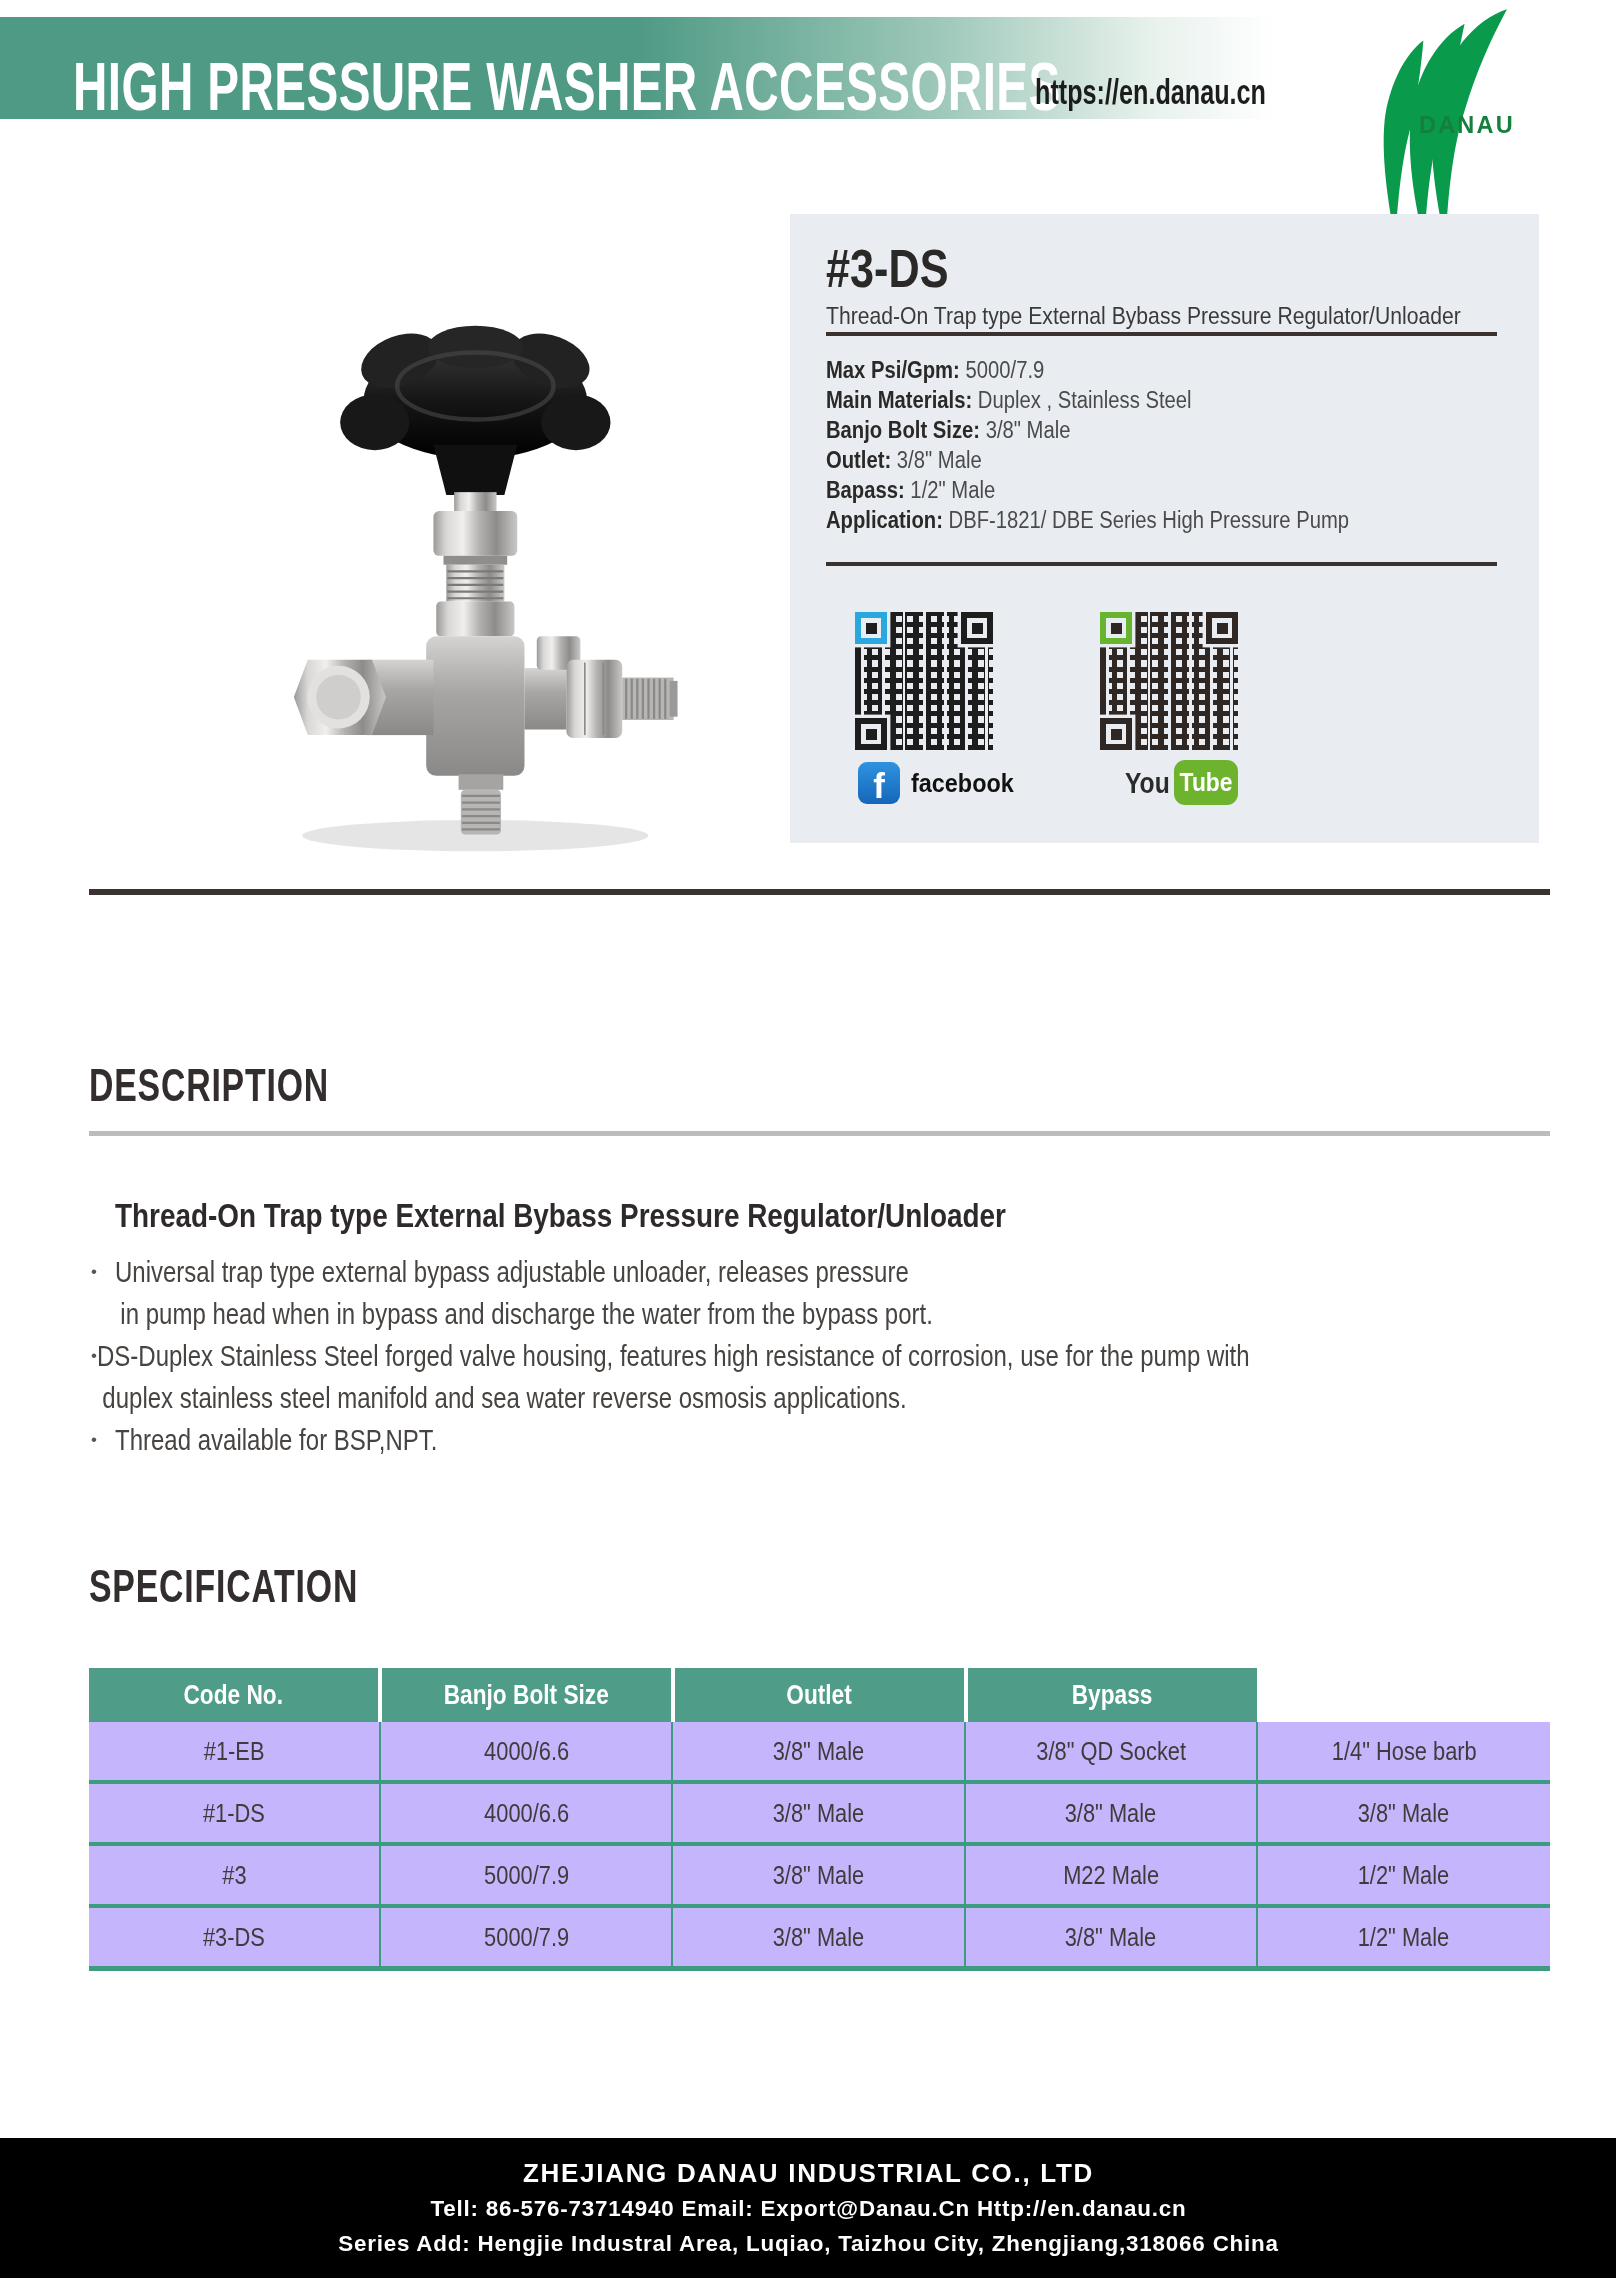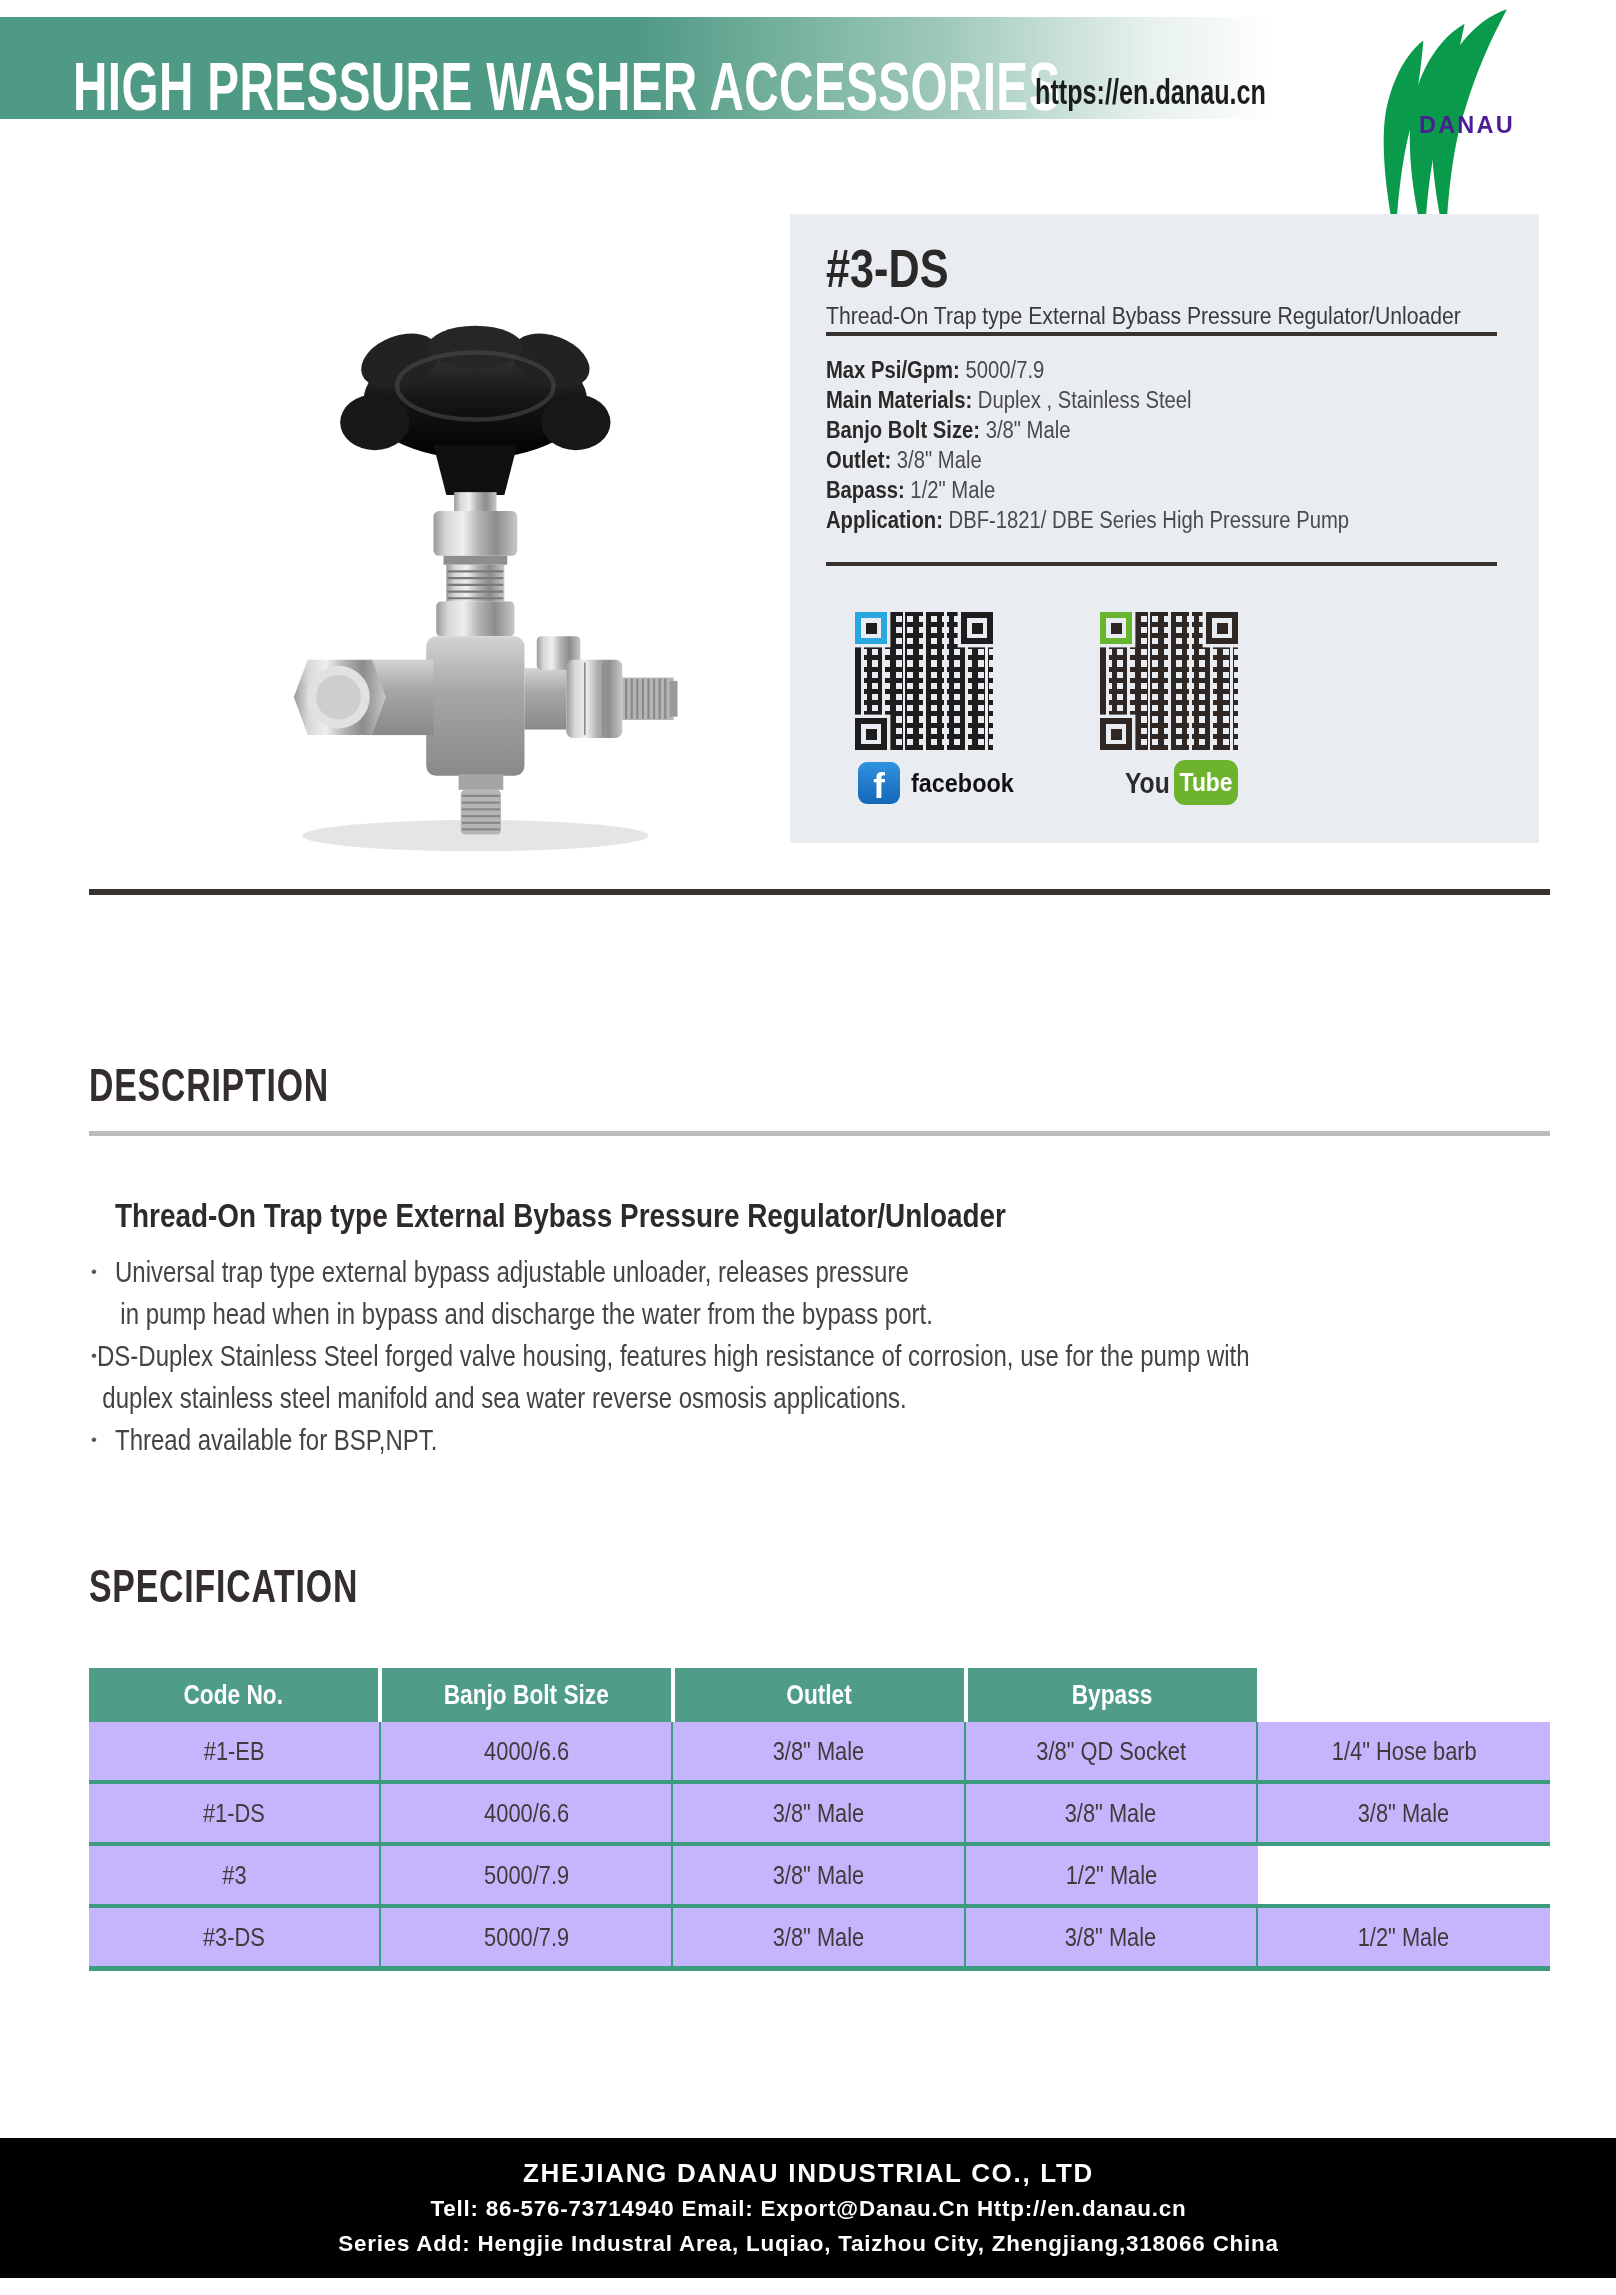--- a/index.html
+++ b/index.html
@@ -13,21 +13,21 @@
   .banner-title { position:absolute; left:73px; top:0; height:139px; line-height:139px;
     font-size:68px; font-weight:800; color:#ffffff; letter-spacing:0.6px; white-space:nowrap;
     transform:scaleX(.70); transform-origin:left center; }
   .banner-url { position:absolute; left:1035px; top:0; height:139px; line-height:139px;
     font-size:35px; font-weight:700; color:#1c1c1c; white-space:nowrap;
     transform:translateY(4.5px) scaleX(.72); transform-origin:left center; }
 
   
   .logo-svg { position:absolute; left:1333px; top:6.7px; width:184px; height:240px; }
   .logo-text { position:absolute; left:1419px; top:112px; font-size:23.5px; font-weight:700;
-    color:#4c1d95; letter-spacing:2.2px; }
+    color:#15803d; letter-spacing:2.2px; }
 
   
   .valve-svg { position:absolute; left:224px; top:302px; width:458px; height:559px; }
 
   
   .product-panel { position:absolute; left:790px; top:214px; width:749px; height:629px; background:#e9edf2; }
   .p-code { position:absolute; left:36px; top:25px; font-size:54px; font-weight:800; color:#2b2927;
     line-height:58px; white-space:nowrap; transform:scaleX(.80); transform-origin:left top; }
   .p-sub { position:absolute; left:36px; top:88px; font-size:24.6px; font-weight:400; color:#3a3a3a;
     white-space:nowrap; transform:scaleX(.86); transform-origin:left top; }
@@ -290,20 +290,21 @@
       <div class="td"><span class="cx">#1-DS</span></div>
       <div class="td"><span class="cx">4000/6.6</span></div>
       <div class="td"><span class="cx">3/8" Male</span></div>
       <div class="td"><span class="cx">3/8" Male</span></div>
       <div class="td"><span class="cx">3/8" Male</span></div>
     </div>
     <div class="trow">
       <div class="td"><span class="cx">#3</span></div>
       <div class="td"><span class="cx">5000/7.9</span></div>
       <div class="td"><span class="cx">3/8" Male</span></div>
+      <div class="td"><span class="cx">M22 Male</span></div>
       <div class="td"><span class="cx">1/2" Male</span></div>
     </div>
     <div class="trow">
       <div class="td"><span class="cx">#3-DS</span></div>
       <div class="td"><span class="cx">5000/7.9</span></div>
       <div class="td"><span class="cx">3/8" Male</span></div>
       <div class="td"><span class="cx">3/8" Male</span></div>
       <div class="td"><span class="cx">1/2" Male</span></div>
     </div>
   </div>

